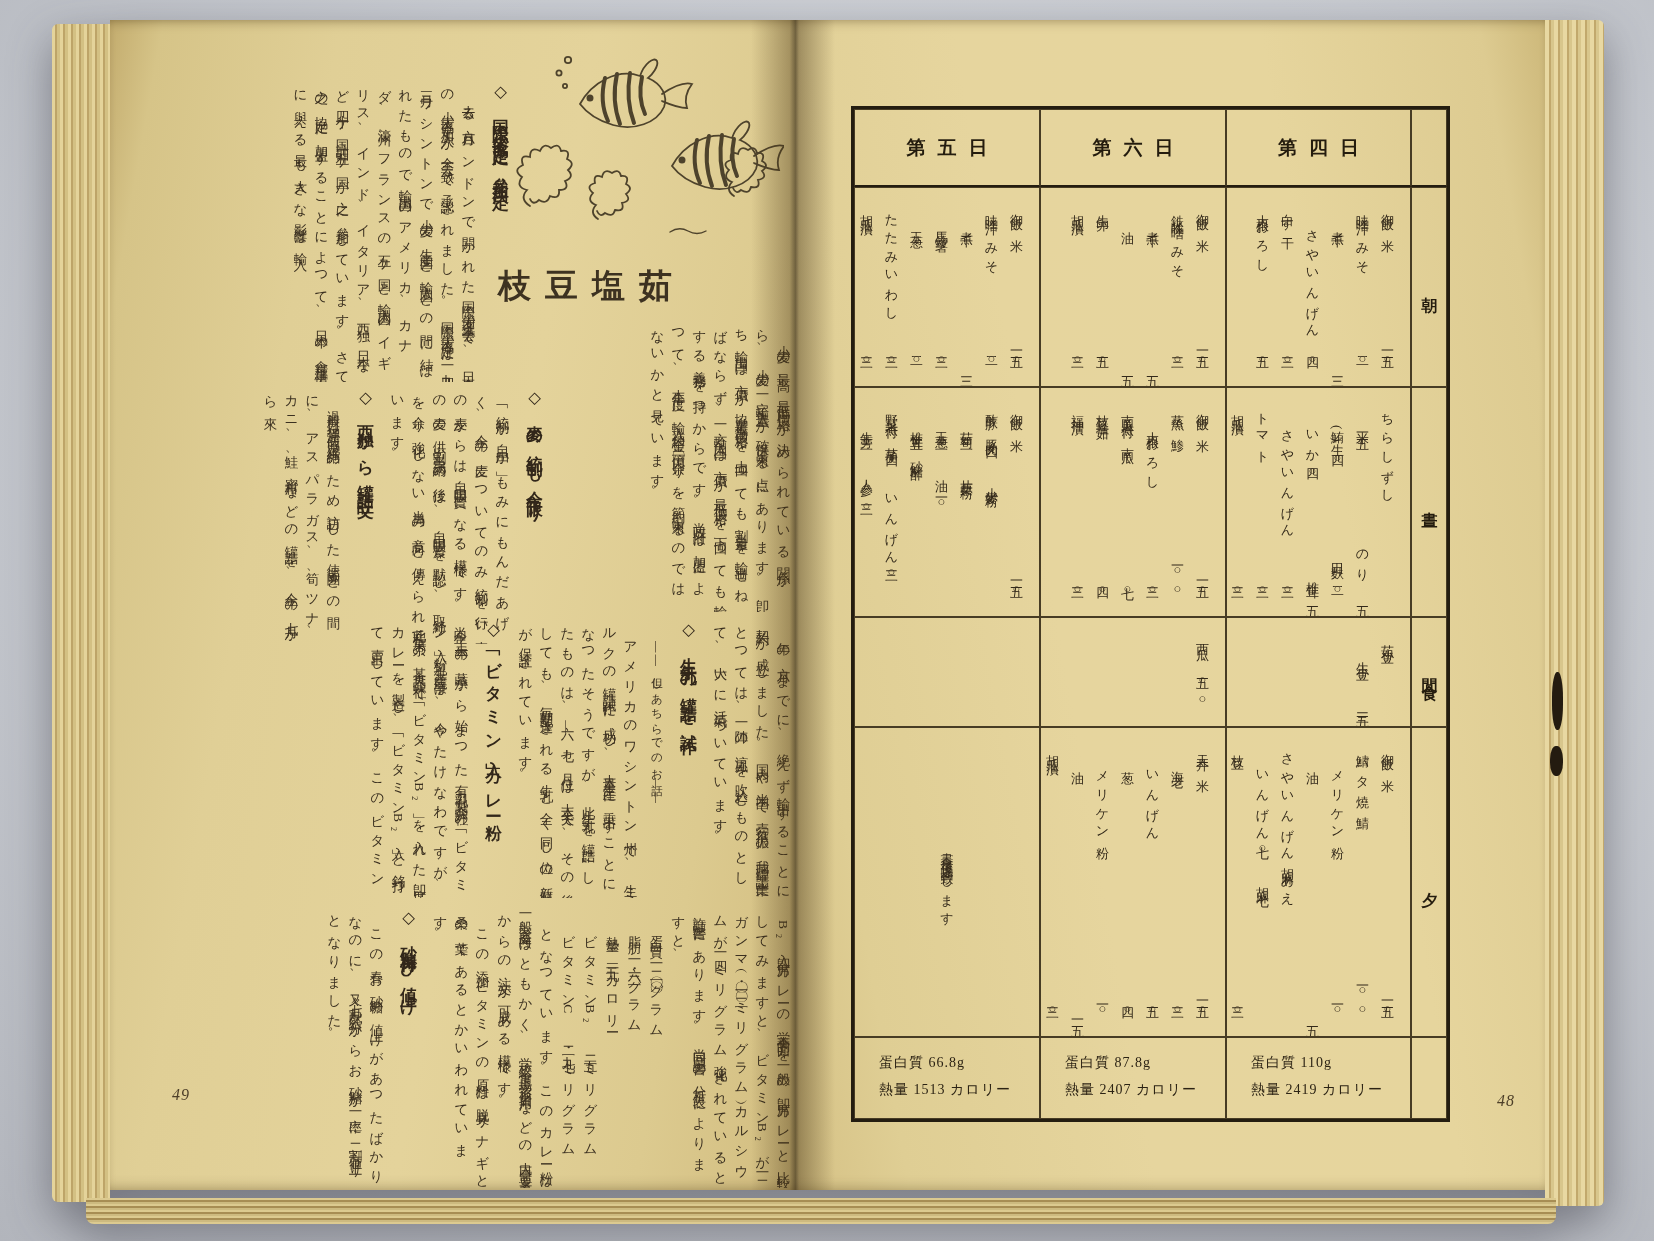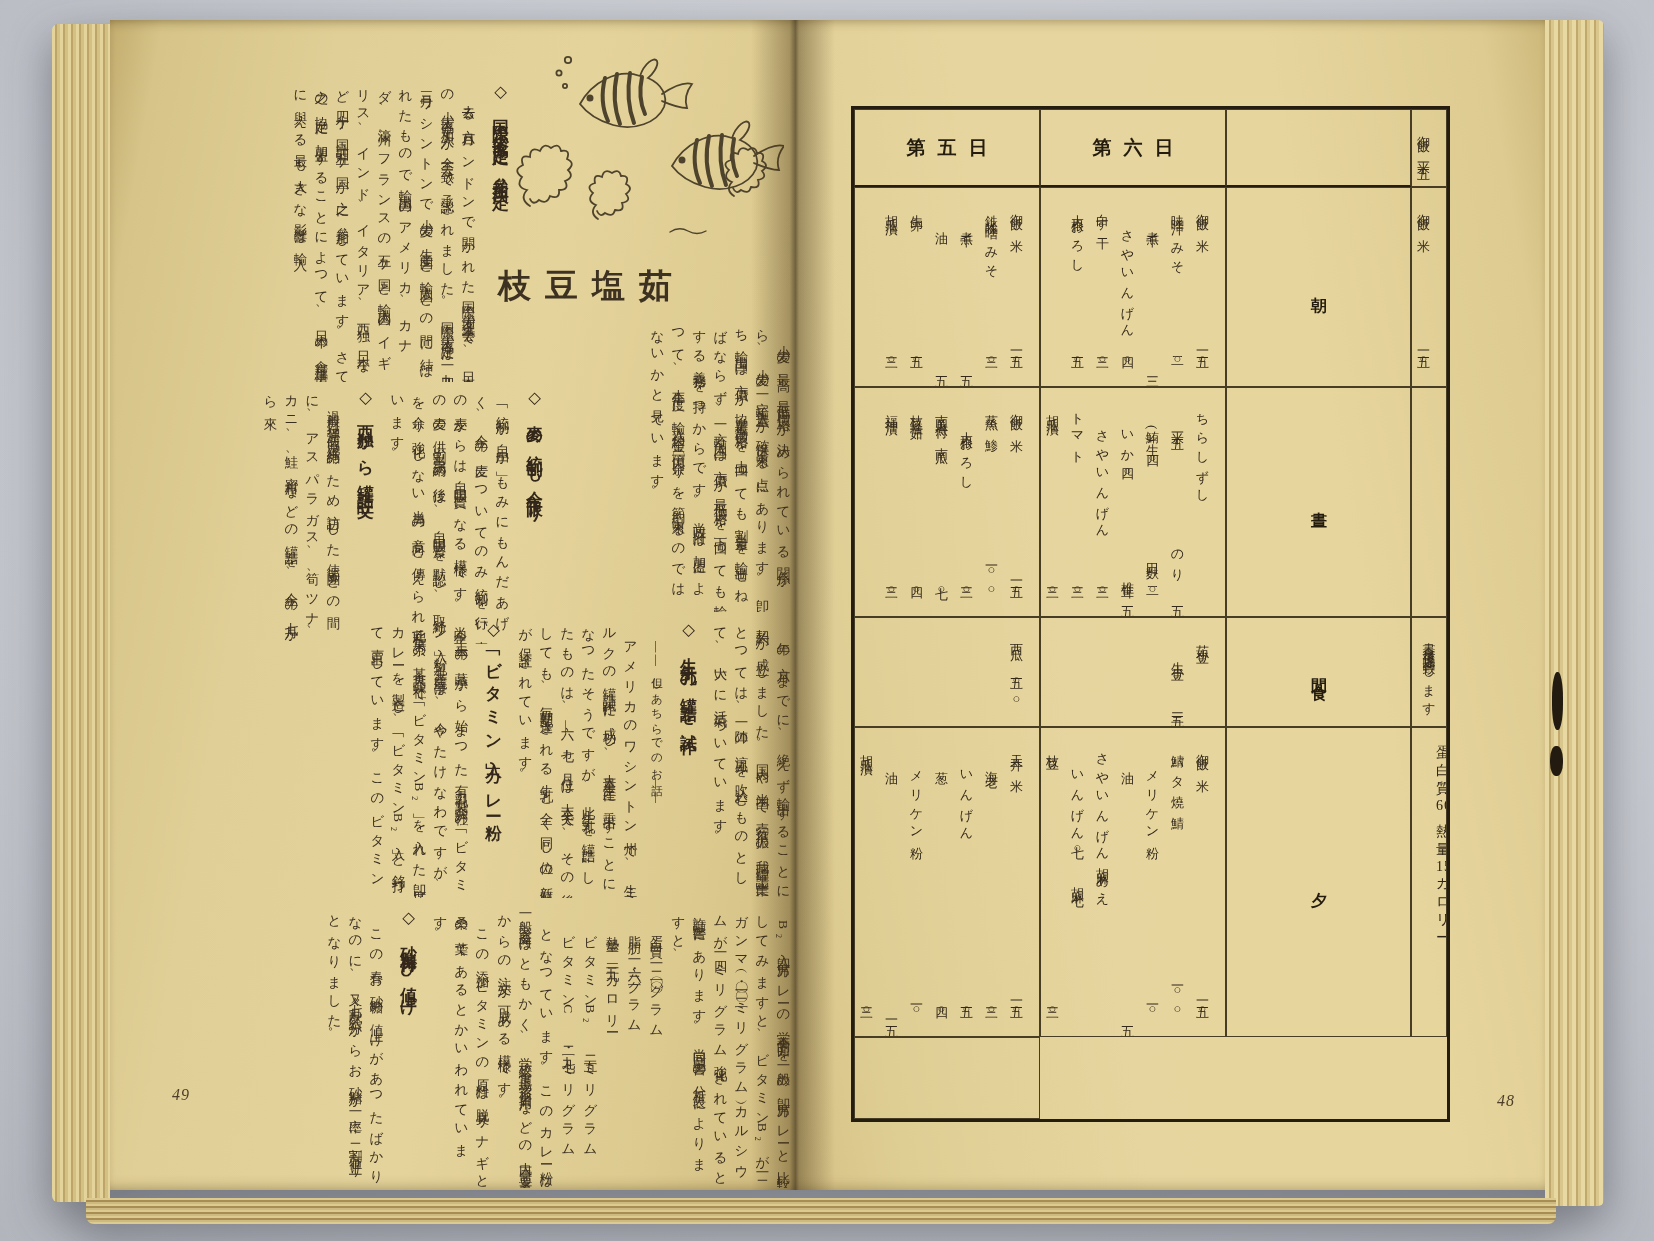--- a/index.html
+++ b/index.html
@@ -148,20 +148,21 @@
         <p class="seg-para">この春お砂糖の値上げがあつたばかりなのに、又々七月配給分からお砂糖が一率に二割方値上りとなりました。</p>
       </div>
 
     <div class="pageno" style="left:62px;top:1066px;">49</div>
   </div>
 
   <div class="page page-right">
     <div class="menu-table">
         <div class="cell th">第五日</div>
         <div class="cell th">第六日</div>
+        <div class="cell th">第四日</div>
         <div class="cell th"></div>
         <div class="cell vcell day-0 meal-0">
           <div class="mitem">
             <span class="mn">御飯　米</span>
             <span class="ma">一五○</span>
           </div>
           <div class="mitem">
             <span class="mn">味噌汁　みそ</span>
             <span class="ma">二○</span>
           </div>
@@ -397,17 +398,25 @@
           <div class="mitem">
             <span class="mn">枝豆</span>
             <span class="ma">三○</span>
           </div>
         </div>
         <div class="cell labelcell">夕</div>
         <div class="cell totcell">
           <div>蛋白質 66.8g</div>
           <div>熱量 1513 カロリー</div>
         </div>
+        <div class="cell totcell">
+          <div>蛋白質 87.8g</div>
+          <div>熱量 2407 カロリー</div>
+        </div>
+        <div class="cell totcell">
+          <div>蛋白質 110g</div>
+          <div>熱量 2419 カロリー</div>
+        </div>
         <div class="cell labelcell"></div>
       </div>
     <div class="pageno" style="left:702px;top:1072px;">48</div>
   </div>
 </div>
 
 </body></html>

